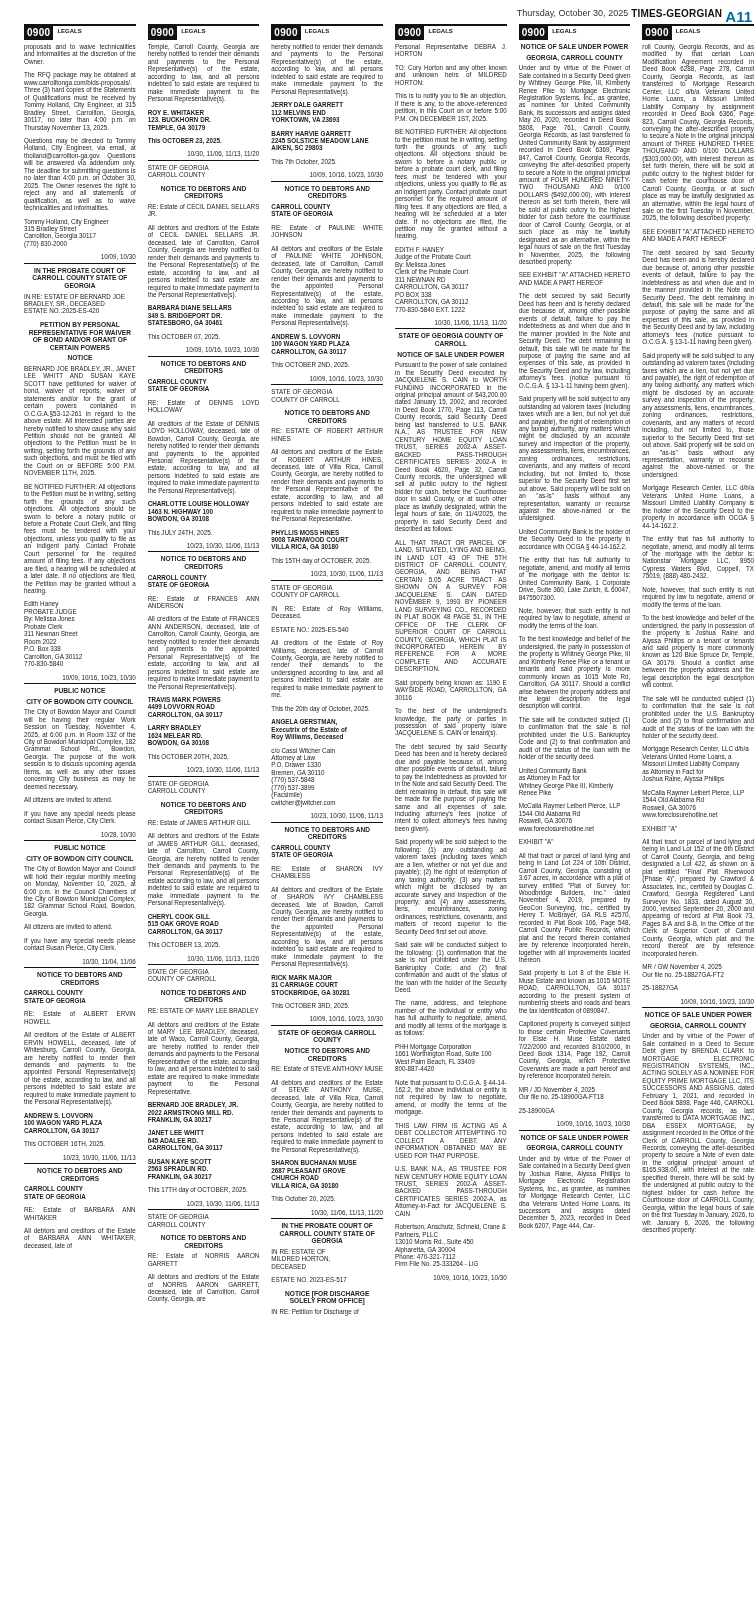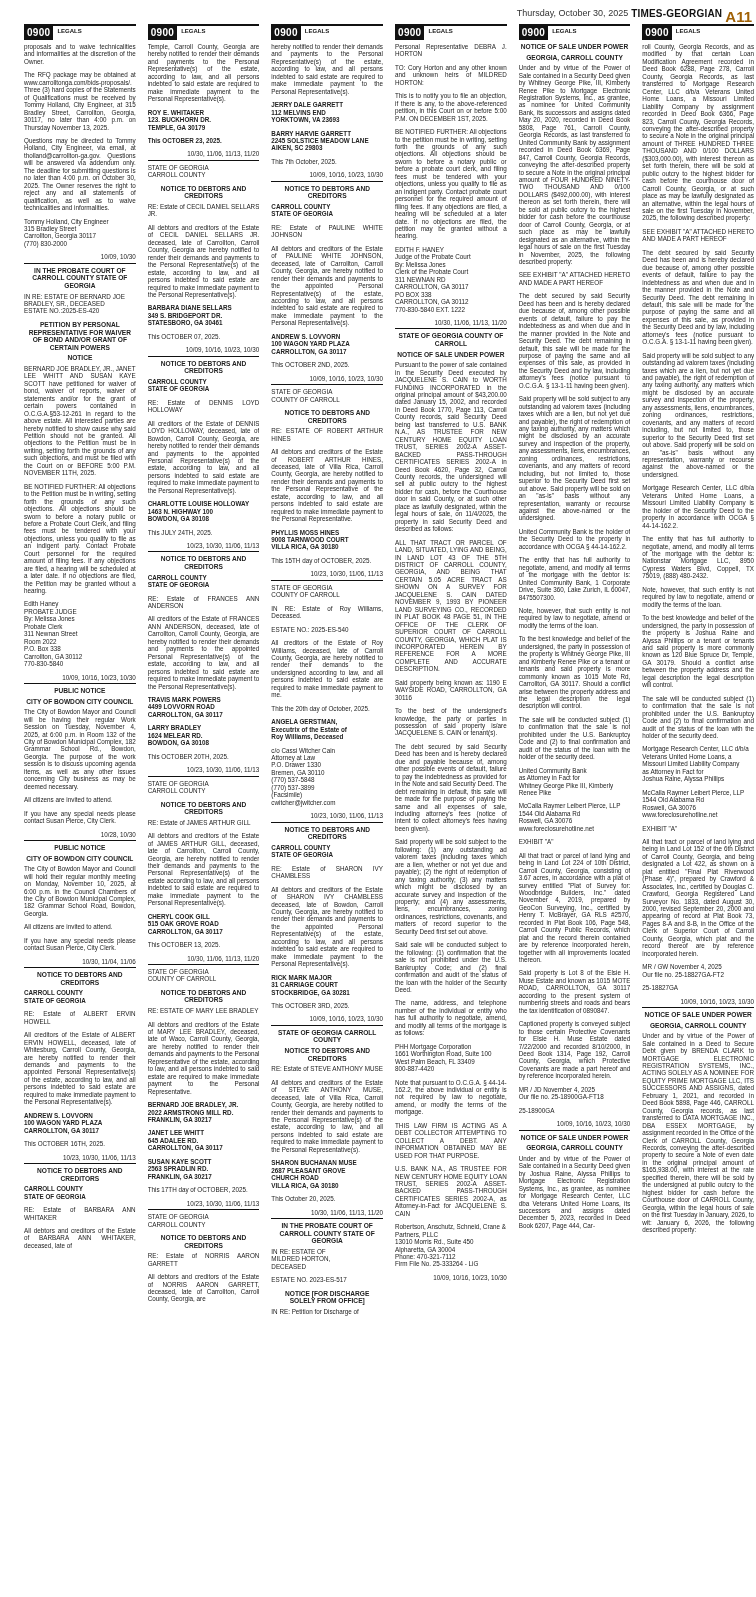--- a/index.html
+++ b/index.html
@@ -1,20 +1,20 @@
 <!DOCTYPE html>
 <html><head>
 <meta charset="utf-8">
 <style>
   html,body{margin:0;padding:0;background:#fff;}
   body{width:756px;height:1597px;overflow:hidden;position:relative;font-family:"Liberation Sans",sans-serif;color:#222;}
   .masthead{position:absolute;top:8px;right:4px;height:14px;display:flex;align-items:flex-start;gap:3px;font-size:10px;}
   .masthead .date{font-family:"Liberation Sans",sans-serif;font-size:9px;color:#333;}
   .masthead .paper{font-weight:bold;font-size:10px;color:#111;letter-spacing:.2px;}
-  .masthead .page{font-weight:bold;font-size:15px;color:#a16207;}
+  .masthead .page{font-weight:bold;font-size:15px;color:#0369a1;}
   .columns{position:absolute;top:24px;left:24px;right:2px;bottom:0;display:flex;gap:12px;}
   .col{flex:1;min-width:0;overflow:hidden;font-size:6.3px;line-height:7.45px;}
   .col-head{display:flex;align-items:stretch;height:14px;border-top:2px solid #111;margin-bottom:3px;}
   .col-head .num{background:#111;color:#fff;font-weight:bold;font-size:10px;line-height:14px;padding:0 3px;letter-spacing:.3px;}
   .col-head .lbl{font-weight:bold;font-size:6px;line-height:10px;padding-left:4px;color:#111;}
   .rule{border-top:1.2px solid #111;margin:2px 0 3px;}
   .ttl{font-weight:bold;text-align:center;text-transform:uppercase;font-size:6.6px;line-height:7.6px;margin:3px 0;}
   .p{margin:0 0 6px;text-align:justify;}
   .addr{font-weight:bold;margin:0 0 6px;white-space:pre-line;}
   .plain{margin:0 0 6px;white-space:pre-line;}

